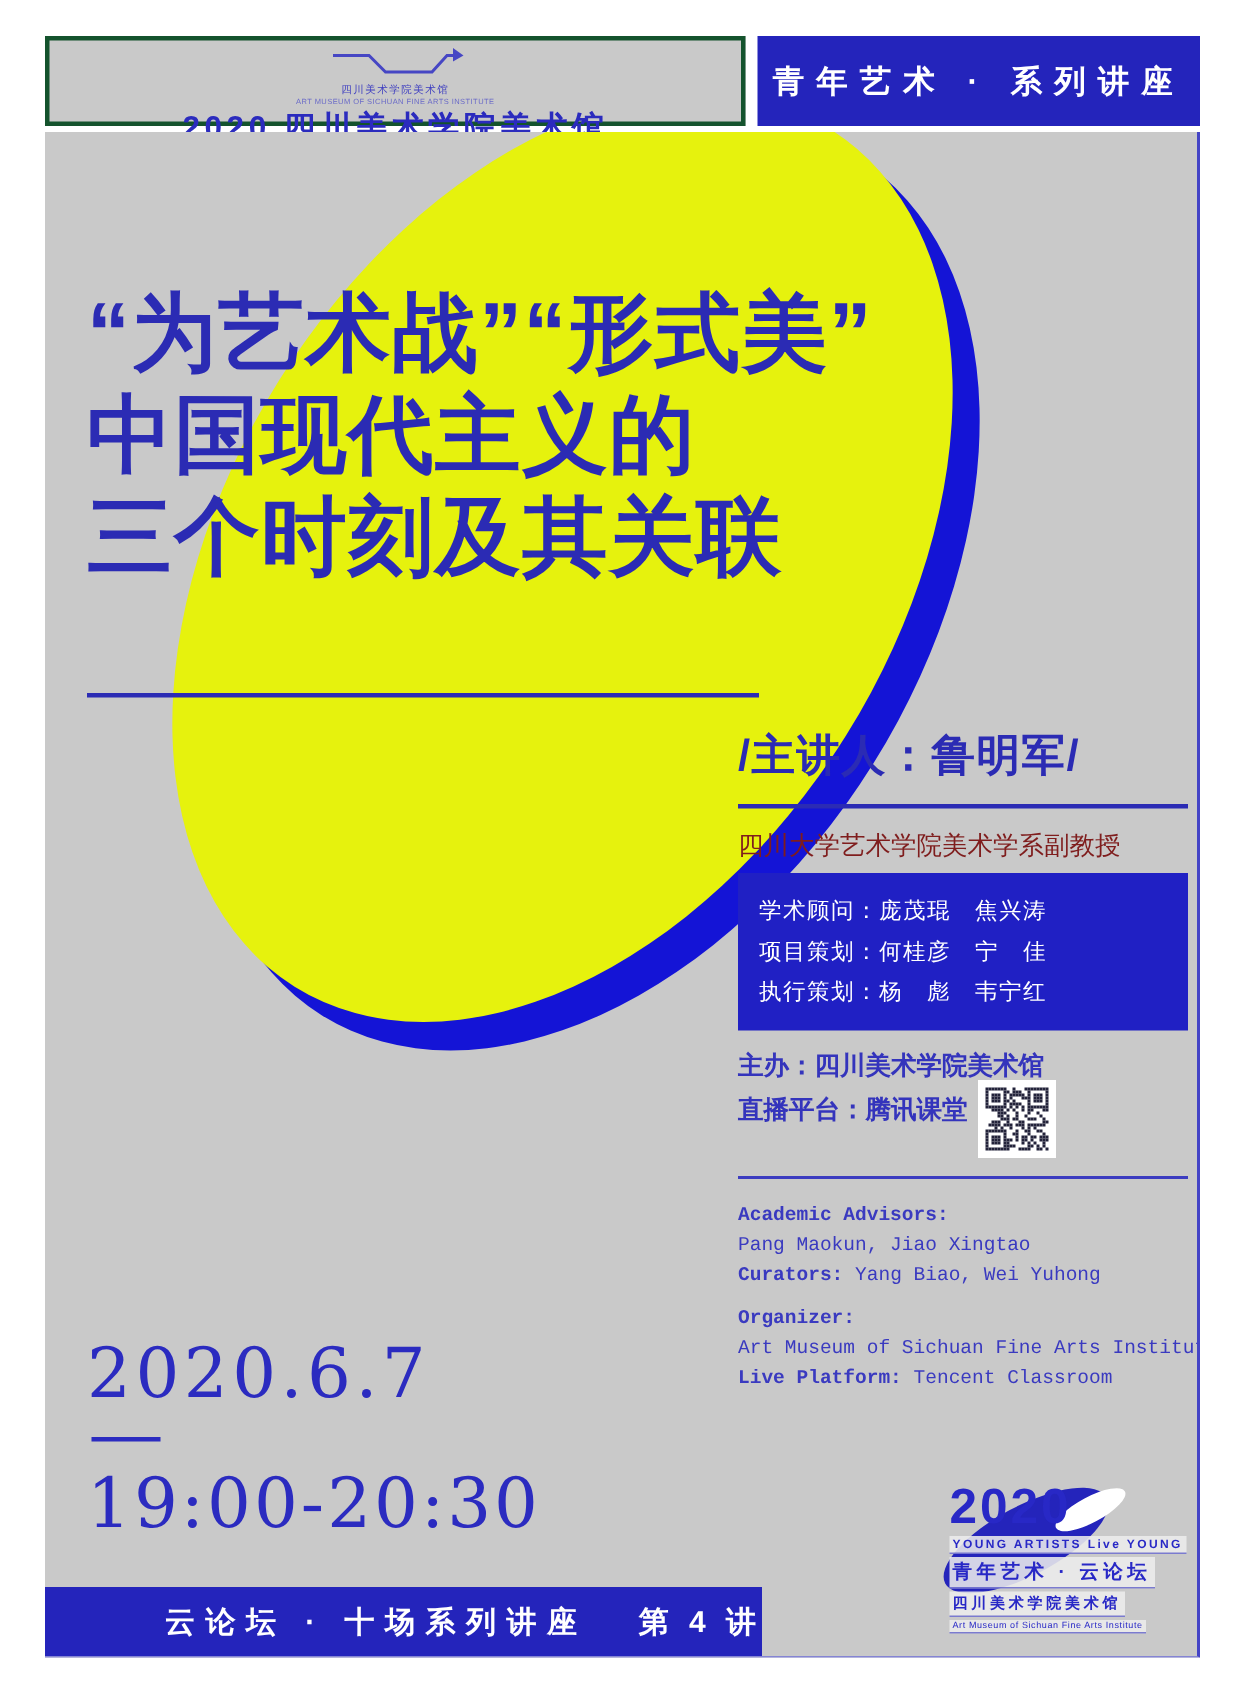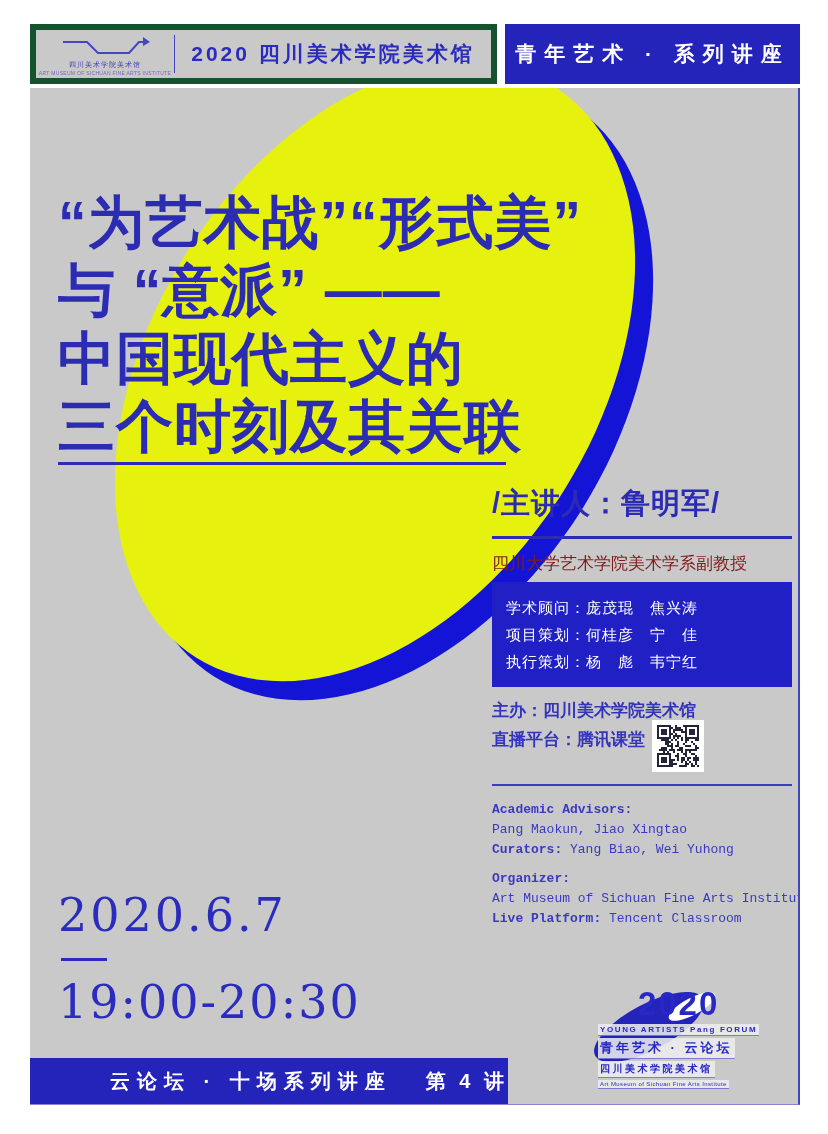--- a/index.html
+++ b/index.html
@@ -5,21 +5,21 @@
   :root{
     --blue:#2424bb; --ink:#2b2bb4; --yellow:#e6f20d; --shadow:#1414d6; --bg:#c9c9c9;
   }
   *{margin:0;padding:0;box-sizing:border-box;}
   html,body{width:828px;height:1134px;background:#ffffff;overflow:hidden;
     font-family:"Liberation Sans", sans-serif;}
   .page{position:relative;width:828px;height:1134px;background:#fff;}
 
   
   .hdr-left{position:absolute;left:30px;top:24px;width:467px;height:60px;
-    background:var(--bg,#c9c9c9);border:6px solid #14532d;display:flex;align-items:center;}
+    background:var(--bg,#c9c9c9);border:3px solid #14532d;display:flex;align-items:center;flex-direction:column;}
   .hdr-logo{width:138px;display:flex;flex-direction:column;align-items:center;justify-content:center;padding-top:4px;}
   .hdr-logo svg{display:block;}
   .hdr-logo-cn{font-size:7px;color:#3d3dc0;letter-spacing:1px;margin-top:2px;white-space:nowrap;}
   .hdr-logo-en{font-size:5px;color:#6a6ac8;letter-spacing:.3px;white-space:nowrap;}
   .hdr-divider{width:1px;height:38px;background:#4646c4;}
   .hdr-title{flex:1;text-align:center;font-size:21px;font-weight:600;color:#2b2bbe;letter-spacing:3px;white-space:nowrap;}
   .hdr-badge{position:absolute;left:505px;top:24px;width:295px;height:60px;background:var(--blue,#2424bb);
     display:flex;align-items:center;justify-content:center;color:#fff;font-size:21px;font-weight:600;letter-spacing:8px;white-space:nowrap;}
 
   
@@ -55,21 +55,21 @@
   .eng .row b{font-weight:700;}
   .eng .row.gap{margin-top:9px;}
 
   .date-block{position:absolute;left:28px;top:800px;color:#2b2bc0;
     font-family:"DejaVu Serif","Liberation Serif",serif;}
   .date-line{font-size:46px;letter-spacing:3px;}
   .date-dash{width:46px;height:3px;background:#2b2bc0;margin:16px 0 14px 3px;}
   .time-line{font-size:46px;letter-spacing:2px;}
 
   
-  .logo2020{position:absolute;left:528px;top:898px;width:170px;height:100px;text-align:center;}
+  .logo2020{position:absolute;left:563px;top:898px;width:170px;height:100px;}
   .lg-swoosh{position:absolute;left:30px;top:18px;width:122px;height:46px;border-radius:50%;
     background:var(--blue,#2424bb);transform:rotate(-28deg);}
   .lg-cut{position:absolute;left:108px;top:12px;width:52px;height:17px;border-radius:50%;
     background:#ffffff;transform:rotate(-28deg);}
   .lg-text{position:absolute;left:40px;top:0;color:#2828c6;}
   .lg-year{font-size:33px;font-weight:800;letter-spacing:2px;line-height:36px;}
   .lg-line{width:max-content;background:rgba(236,236,236,.88);border-bottom:1px solid rgba(50,50,190,.6);
     margin-top:2px;padding:1px 2px;font-weight:700;}
   .lg-en1{font-size:8px;letter-spacing:1.6px;}
   .lg-cn1{font-size:13px;letter-spacing:3px;}
@@ -102,21 +102,20 @@
   </div>
   <div class="hdr-badge">青年艺术 · 系列讲座</div>
 
   <div class="panel">
 
     <div class="ellipse-shadow"></div>
     <div class="ellipse-yellow"></div>
 
     <div class="main-title">
       <div>“为艺术战”“形式美”</div>
-      <div>与 “意派” ——</div>
       <div>中国现代主义的</div>
       <div>三个时刻及其关联</div>
     </div>
     <div class="title-rule"></div>
 
     <div class="speaker">/主讲人：鲁明军/</div>
     <div class="affiliation">四川大学艺术学院美术学系副教授</div>
 
     <div class="credits">
       <div>学术顾问：庞茂琨　焦兴涛</div>
@@ -590,21 +589,21 @@
       <div class="date-line">2020.6.7</div>
       <div class="date-dash"></div>
       <div class="time-line">19:00-20:30</div>
     </div>
 
     <div class="logo2020">
       <div class="lg-swoosh"></div>
       <div class="lg-cut"></div>
       <div class="lg-text">
         <div class="lg-year">2020</div>
-        <div class="lg-line lg-en1">YOUNG ARTISTS Pang FORUM</div>
+        <div class="lg-line lg-en1">YOUNG ARTISTS Live YOUNG</div>
         <div class="lg-line lg-cn1">青年艺术 · 云论坛</div>
         <div class="lg-line lg-cn2">四川美术学院美术馆</div>
         <div class="lg-line lg-en2">Art Museum of Sichuan Fine Arts Institute</div>
       </div>
     </div>
 
     <div class="footer-bar">
       <span class="footer-series">云论坛 · 十场系列讲座</span>
       <span class="footer-episode">第 4 讲</span>
     </div>

